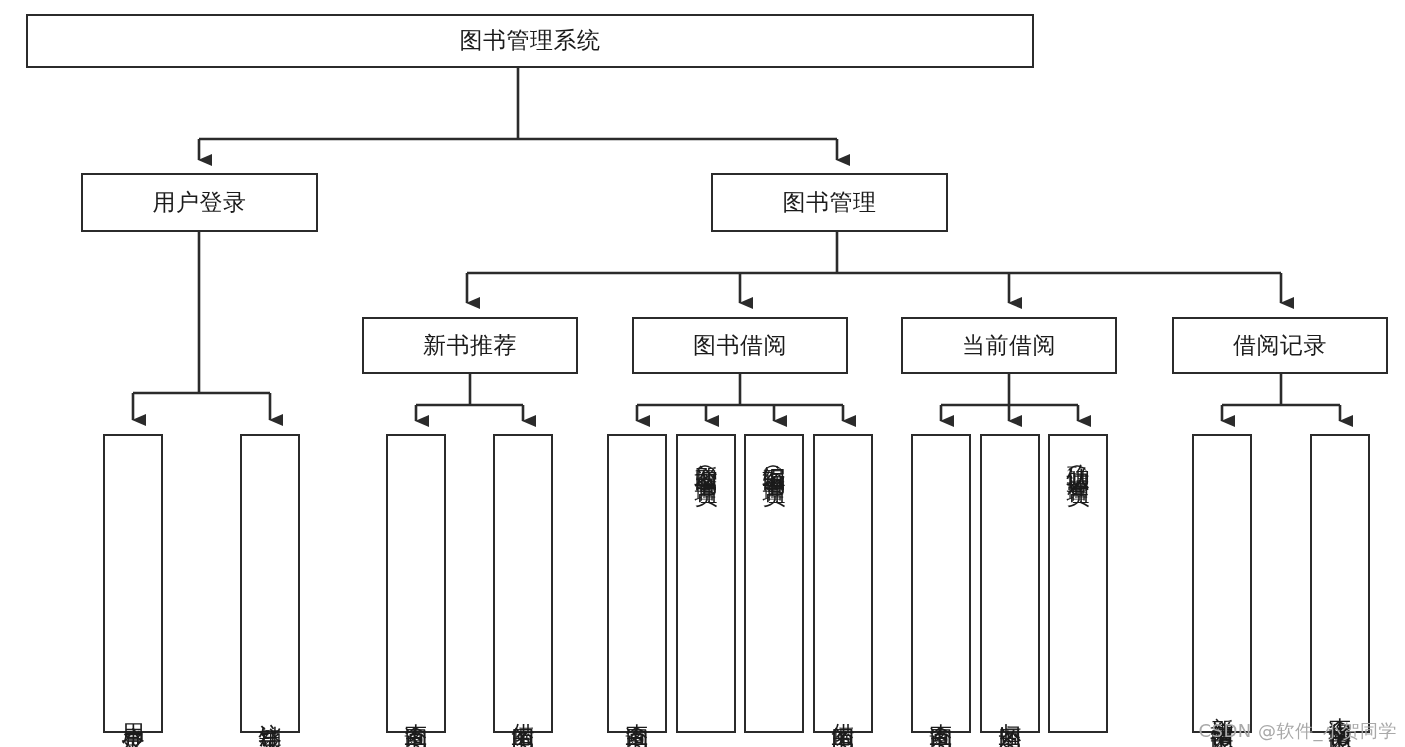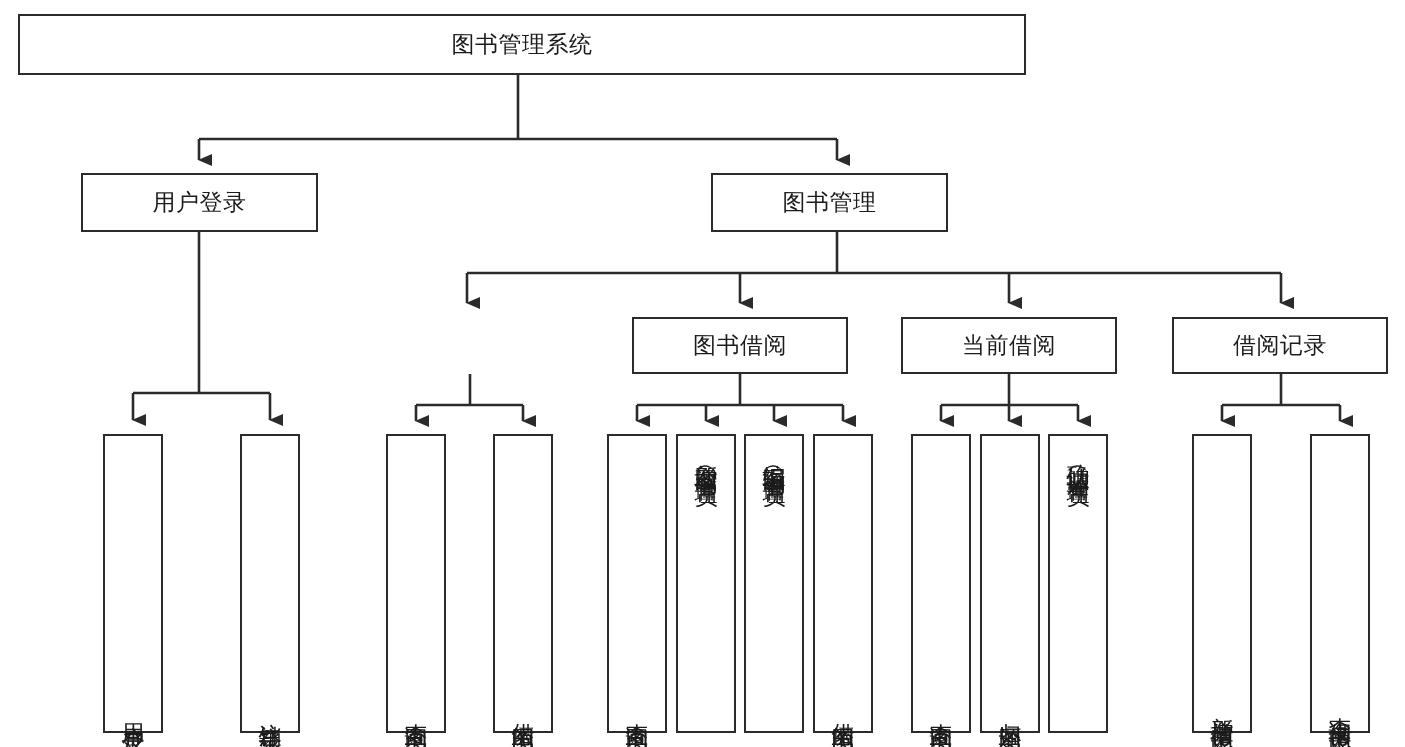--- a/index.html
+++ b/index.html
@@ -127,32 +127,35 @@
       <path d="M 1009 405 L 1009 421" marker-end="url(#arrow)"></path>
       <path d="M 1078 405 L 1078 421" marker-end="url(#arrow)"></path>
 
       <path d="M 1281 374 L 1281 405"></path>
       <path d="M 1222 405 L 1340 405"></path>
       <path d="M 1222 405 L 1222 421" marker-end="url(#arrow)"></path>
       <path d="M 1340 405 L 1340 421" marker-end="url(#arrow)"></path>
     </g>
   </svg>
 
-  <div class="node horiz root" style="left:18px; top:14px; width:1008px; height:61px;">
+  <div class="node horiz root" style="left:26px; top:14px; width:1008px; height:54px;">
     <span class="lbl">图书管理系统</span>
   </div>
 
   <div class="node horiz" style="left:81px; top:173px; width:237px; height:59px;">
     <span class="lbl">用户登录</span>
   </div>
 
   <div class="node horiz" style="left:711px; top:173px; width:237px; height:59px;">
     <span class="lbl">图书管理</span>
   </div>
 
+  <div class="node horiz" style="left:362px; top:317px; width:216px; height:57px;">
+    <span class="lbl">新书推荐</span>
+  </div>
 
   <div class="node horiz" style="left:901px; top:317px; width:216px; height:57px;">
     <span class="lbl">当前借阅</span>
   </div>
 
   <div class="node horiz" style="left:632px; top:317px; width:216px; height:57px;">
     <span class="lbl">图书借阅</span>
   </div>
 
   <div class="node horiz" style="left:1172px; top:317px; width:216px; height:57px;align-items:center;">
@@ -204,14 +207,15 @@
   </div>
 
   <div class="node vert" style="left:1192px; top:434px; width:60px; height:299px;">
     <span class="lbl">新增借阅记录</span>
   </div>
 
   <div class="node vert" style="left:1310px; top:434px; width:60px; height:299px;">
     <span class="lbl">查询借阅记录</span>
   </div>
 
+  <div id="watermark">CSDN @软件_小贺同学</div>
 
 </div>
 
 </body></html>

